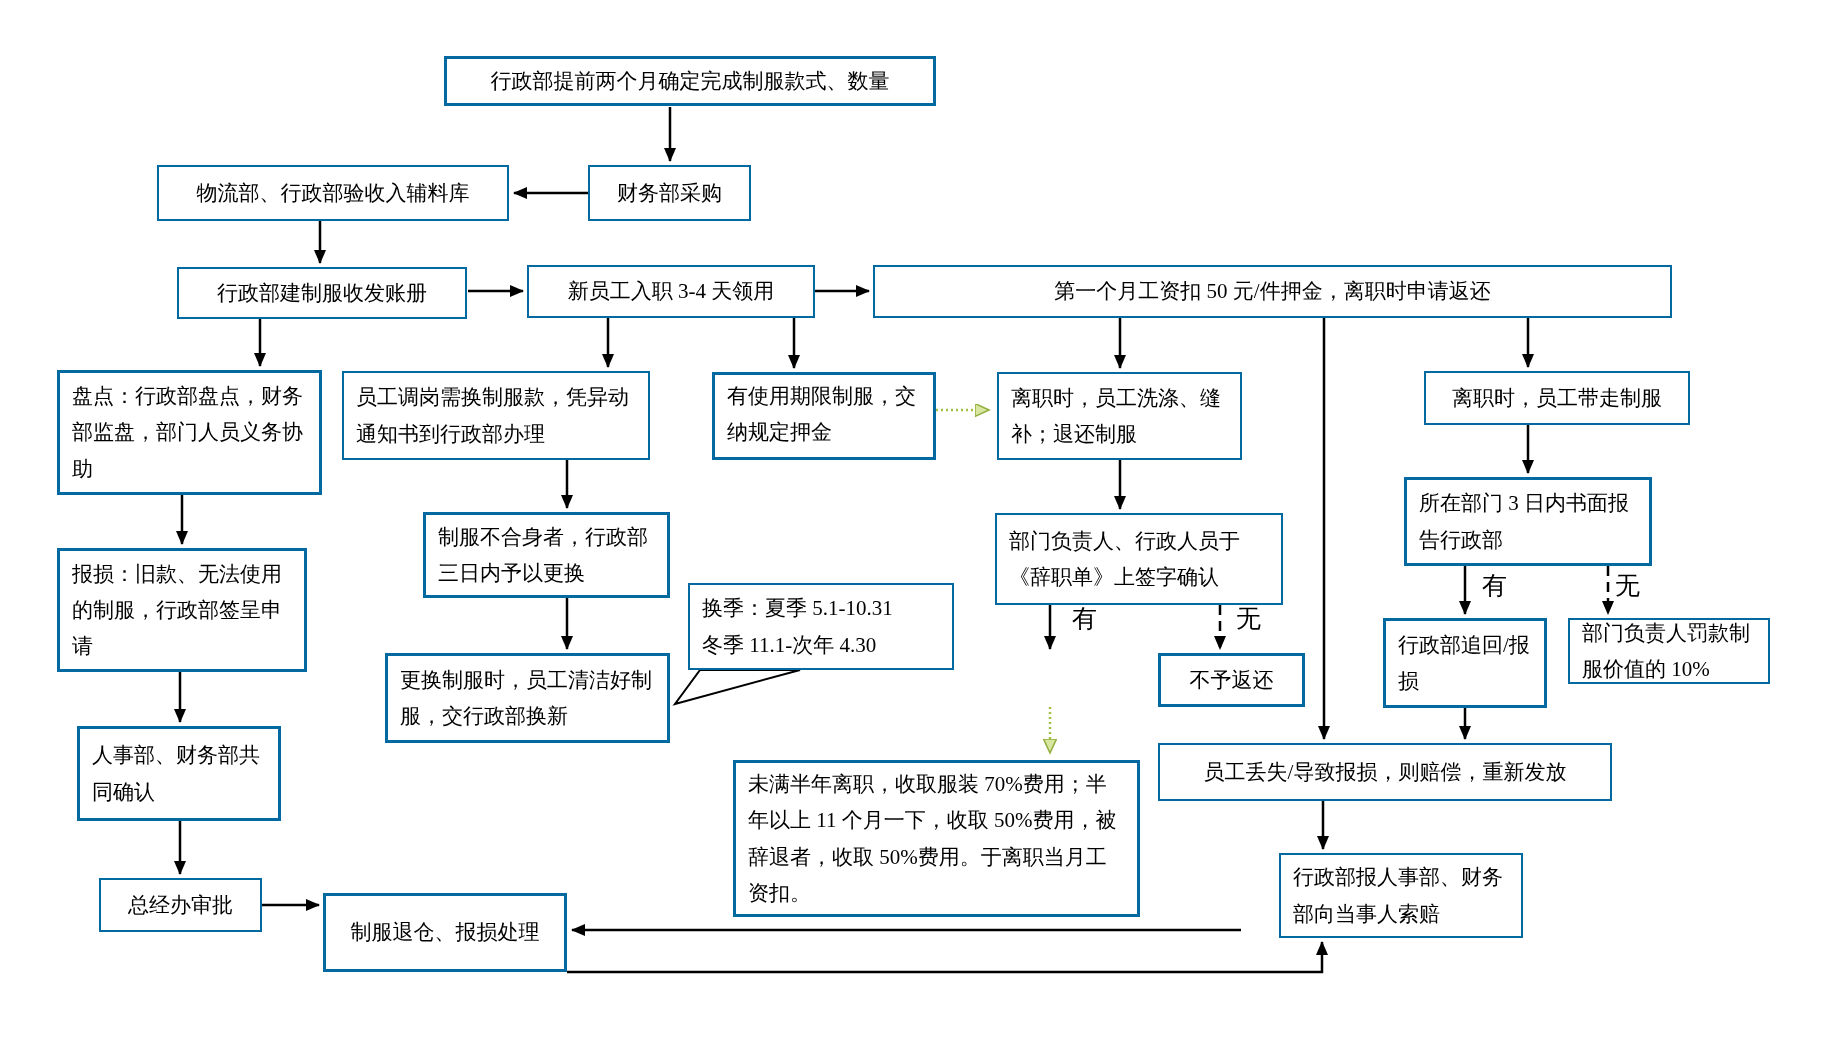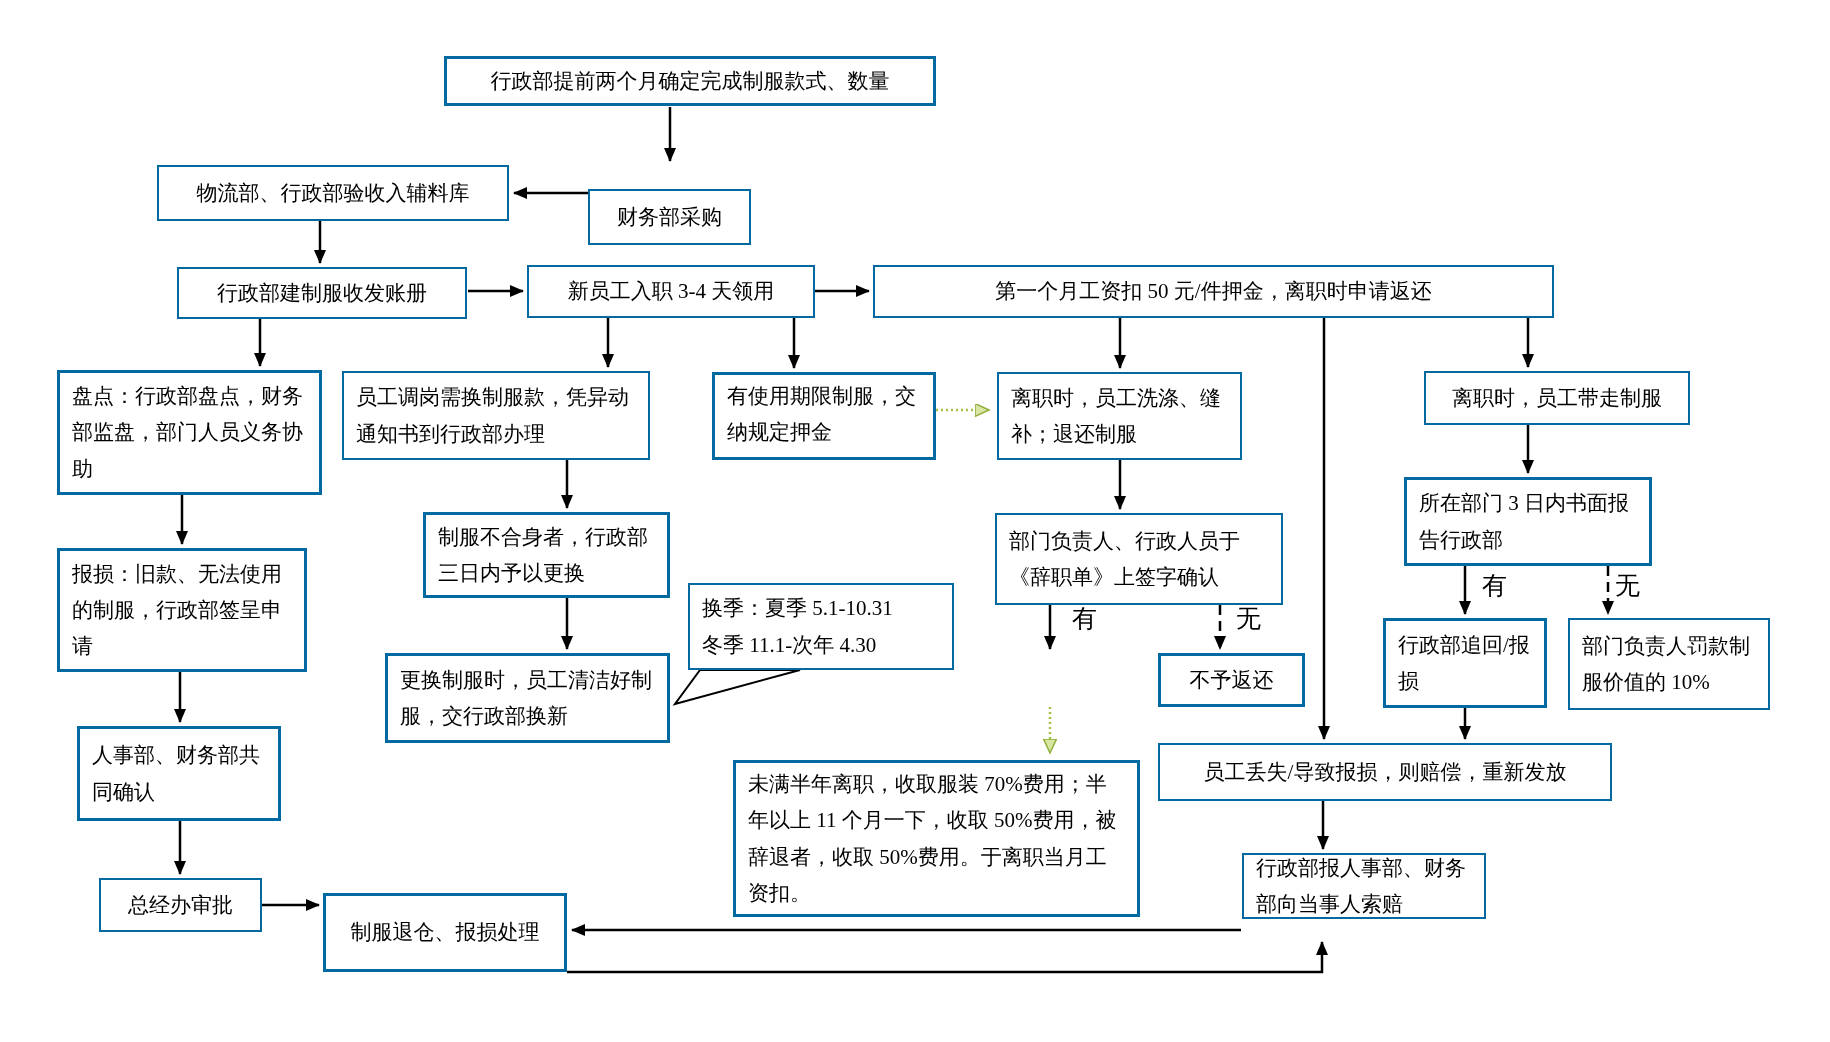--- a/index.html
+++ b/index.html
@@ -73,45 +73,45 @@
 
       <line x1="936" y1="410" x2="988" y2="410" marker-end="url(#mg)"></line>
       <line x1="1050" y1="707" x2="1050" y2="752" marker-end="url(#mg)"></line>
     </g>
 
     <polygon points="700,670 800,670 675,704" fill="#ffffff" stroke="#000" stroke-width="2"></polygon>
   </svg>
 
   <div class="node thick center" style="left:444px;top:56px;width:492px;height:50px;">行政部提前两个月确定完成制服款式、数量</div>
   <div class="node center" style="left:157px;top:165px;width:352px;height:56px;">物流部、行政部验收入辅料库</div>
-  <div class="node center" style="left:588px;top:165px;width:163px;height:56px;margin-top:24px;">财务部采购</div>
+  <div class="node center" style="left:588px;top:165px;width:163px;height:56px;">财务部采购</div>
   <div class="node center" style="left:177px;top:267px;width:290px;height:52px;">行政部建制服收发账册</div>
   <div class="node center" style="left:527px;top:265px;width:288px;height:53px;">新员工入职 3-4 天领用</div>
-  <div class="node center" style="left:873px;top:265px;width:681px;height:53px;">第一个月工资扣 50 元/件押金，离职时申请返还</div>
+  <div class="node center" style="left:873px;top:265px;width:799px;height:53px;">第一个月工资扣 50 元/件押金，离职时申请返还</div>
   <div class="node thick left" style="left:57px;top:370px;width:265px;height:125px;">盘点：行政部盘点，财务部监盘，部门人员义务协助</div>
   <div class="node left" style="left:342px;top:371px;width:308px;height:89px;">员工调岗需换制服款，凭异动通知书到行政部办理</div>
   <div class="node thick left" style="left:712px;top:372px;width:224px;height:88px;font-family:Liberation Mono, monospace;">有使用期限制服，交纳规定押金</div>
   <div class="node left" style="left:997px;top:372px;width:245px;height:88px;">离职时，员工洗涤、缝补；退还制服</div>
   <div class="node center" style="left:1424px;top:371px;width:266px;height:54px;">离职时，员工带走制服</div>
   <div class="node thick left" style="left:57px;top:548px;width:250px;height:124px;">报损：旧款、无法使用的制服，行政部签呈申请</div>
   <div class="node thick left" style="left:423px;top:512px;width:247px;height:86px;">制服不合身者，行政部三日内予以更换</div>
   <div class="node thick left" style="left:1404px;top:477px;width:248px;height:89px;">所在部门 3 日内书面报告行政部</div>
   <div class="node left" style="left:995px;top:513px;width:288px;height:92px;">部门负责人、行政人员于
 《辞职单》上签字确认</div>
   <div class="node left" style="left:688px;top:583px;width:266px;height:87px;">换季：夏季 5.1-10.31
 冬季 11.1-次年 4.30</div>
   <div class="node thick left" style="left:385px;top:653px;width:285px;height:90px;">更换制服时，员工清洁好制服，交行政部换新</div>
   <div class="node thick center" style="left:1158px;top:653px;width:147px;height:54px;">不予返还</div>
   <div class="node thick left" style="left:1383px;top:618px;width:164px;height:90px;">行政部追回/报损</div>
-  <div class="node left" style="left:1568px;top:618px;width:202px;height:92px;">部门负责人罚款制服价值的 10%</div>
+  <div class="node left" style="left:1568px;top:618px;width:202px;height:66px;">部门负责人罚款制服价值的 10%</div>
   <div class="node thick left" style="left:733px;top:760px;width:407px;height:157px;">未满半年离职，收取服装 70%费用；半年以上 11 个月一下，收取 50%费用，被辞退者，收取 50%费用。于离职当月工资扣。</div>
   <div class="node center" style="left:1158px;top:743px;width:454px;height:58px;">员工丢失/导致报损，则赔偿，重新发放</div>
   <div class="node thick left" style="left:77px;top:726px;width:204px;height:95px;">人事部、财务部共同确认</div>
   <div class="node center" style="left:99px;top:878px;width:163px;height:54px;">总经办审批</div>
   <div class="node thick center" style="left:323px;top:893px;width:244px;height:79px;">制服退仓、报损处理</div>
-  <div class="node left" style="left:1242px;top:853px;width:244px;height:66px;">行政部报人事部、财务部向当事人索赔</div>
+  <div class="node left" style="left:1279px;top:853px;width:244px;height:85px;">行政部报人事部、财务部向当事人索赔</div>
 
   <span class="branch-label" style="left:1072px;top:606px;">有</span>
   <span class="branch-label" style="left:1236px;top:606px;">无</span>
   <span class="branch-label" style="left:1482px;top:573px;">有</span>
   <span class="branch-label" style="left:1615px;top:573px;">无</span>
 
 </div>
 
 </body></html>

